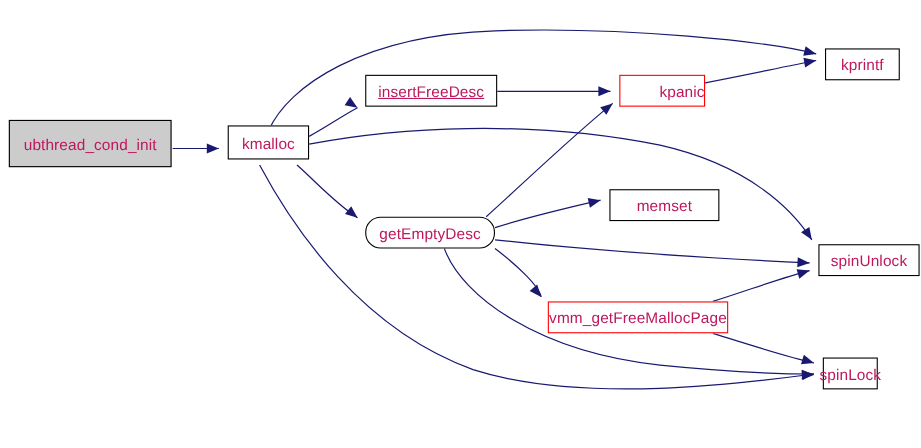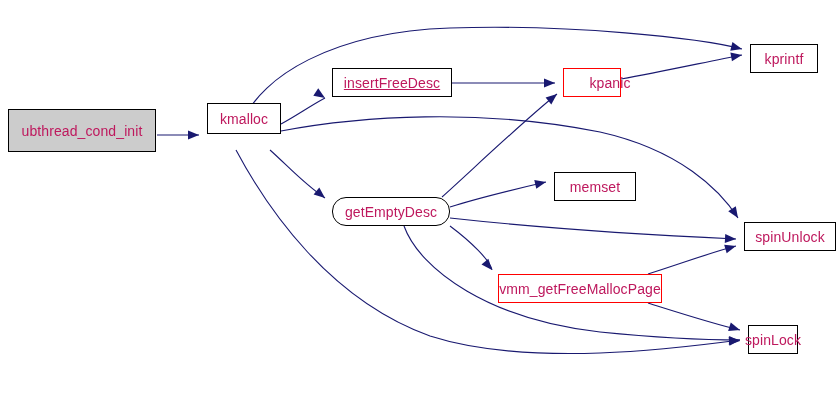--- a/index.html
+++ b/index.html
@@ -92,36 +92,36 @@
         <polygon points="0,0 -11,-4.5 -11,4.5" fill="#191970" transform="translate(740,341) rotate(2)"></polygon>
         <polygon points="0,0 -11,-4.5 -11,4.5" fill="#191970" transform="translate(736,246) rotate(-16)"></polygon>
         <polygon points="0,0 -11,-4.5 -11,4.5" fill="#191970" transform="translate(740,330) rotate(17)"></polygon>
       </g>
   </svg>
 
   <div id="nodes">
       <div class="node highlight" style="left: 8px; top: 109px; width: 148px; height: 43px;">
         <span class="node-label">ubthread_cond_init</span>
       </div>
-      <div class="node" style="left: 207px; top: 103px; width: 74px; height: 31px;">
+      <div class="node" style="left: 207px; top: 114px; width: 74px; height: 31px;">
         <span class="node-label">kmalloc</span>
       </div>
       <div class="node" style="left: 332px; top: 68px; width: 120px; height: 29px; text-decoration: underline;">
         <span class="node-label">insertFreeDesc</span>
       </div>
-      <div class="node danger" style="left: 563px; top: 68px; width: 58px; height: 29px; padding-left: 36px;">
+      <div class="node danger" style="left: 563px; top: 68px; width: 78px; height: 29px; padding-left: 36px;">
         <span class="node-label">kpanic</span>
       </div>
       <div class="node" style="left: 750px; top: 44px; width: 68px; height: 29px;">
         <span class="node-label">kprintf</span>
       </div>
       <div class="node" style="left: 332px; top: 197px; width: 118px; height: 29px; border-radius: 14px;">
         <span class="node-label">getEmptyDesc</span>
       </div>
-      <div class="node" style="left: 554px; top: 172px; width: 82px; height: 29px;">
+      <div class="node" style="left: 554px; top: 172px; width: 100px; height: 29px;">
         <span class="node-label">memset</span>
       </div>
       <div class="node" style="left: 744px; top: 222px; width: 92px; height: 29px;">
         <span class="node-label">spinUnlock</span>
       </div>
       <div class="node danger" style="left: 498px; top: 274px; width: 164px; height: 29px;">
         <span class="node-label">vmm_getFreeMallocPage</span>
       </div>
       <div class="node" style="left: 748px; top: 325px; width: 50px; height: 29px;">
         <span class="node-label">spinLock</span>

